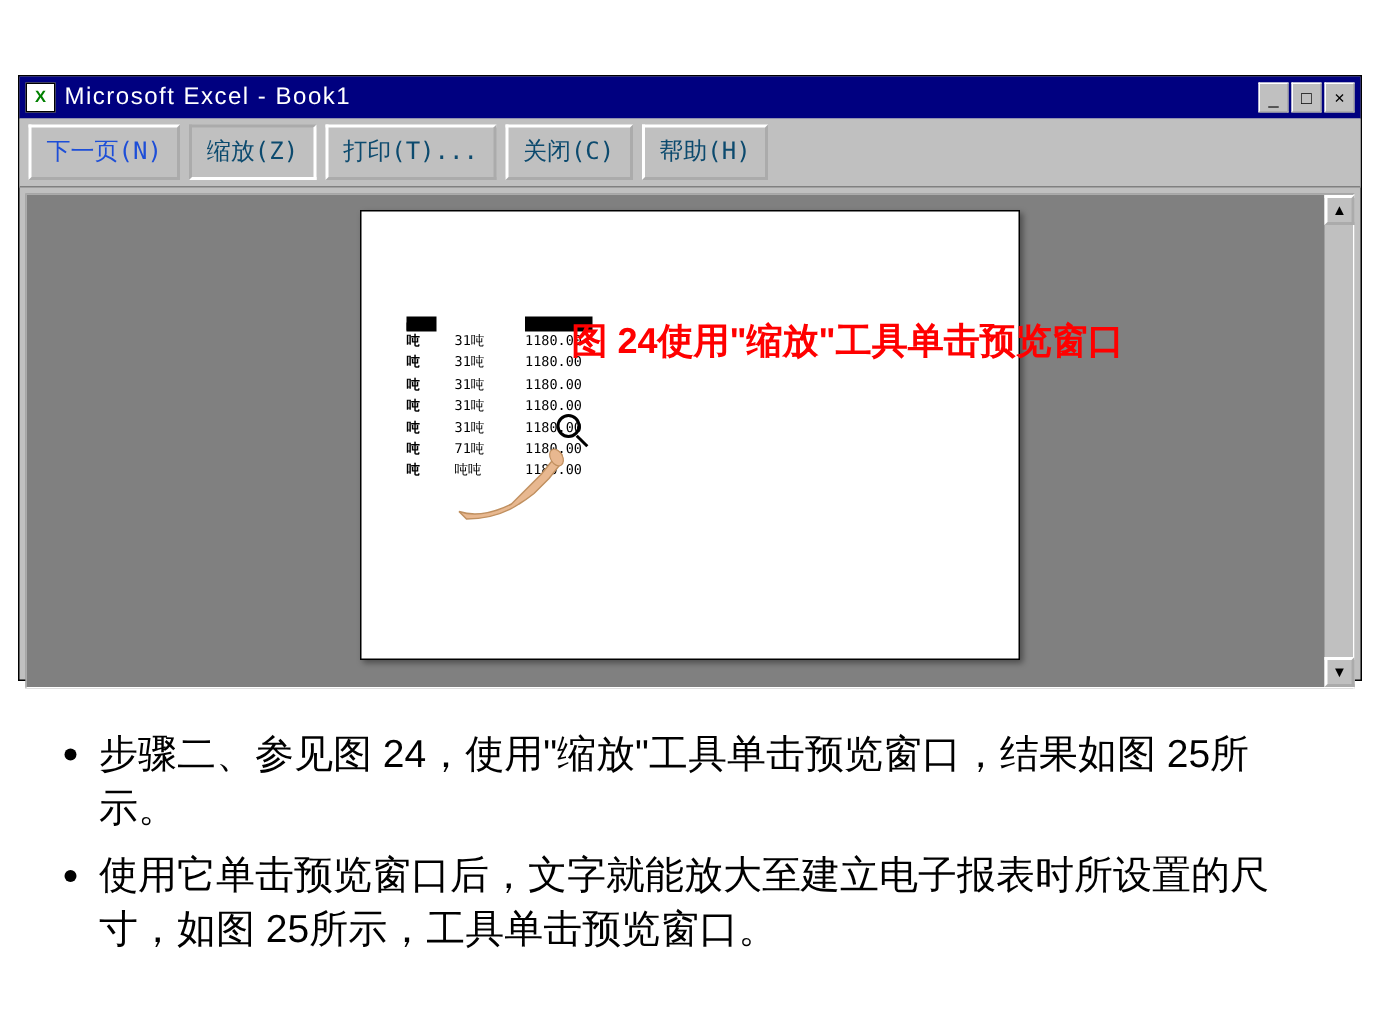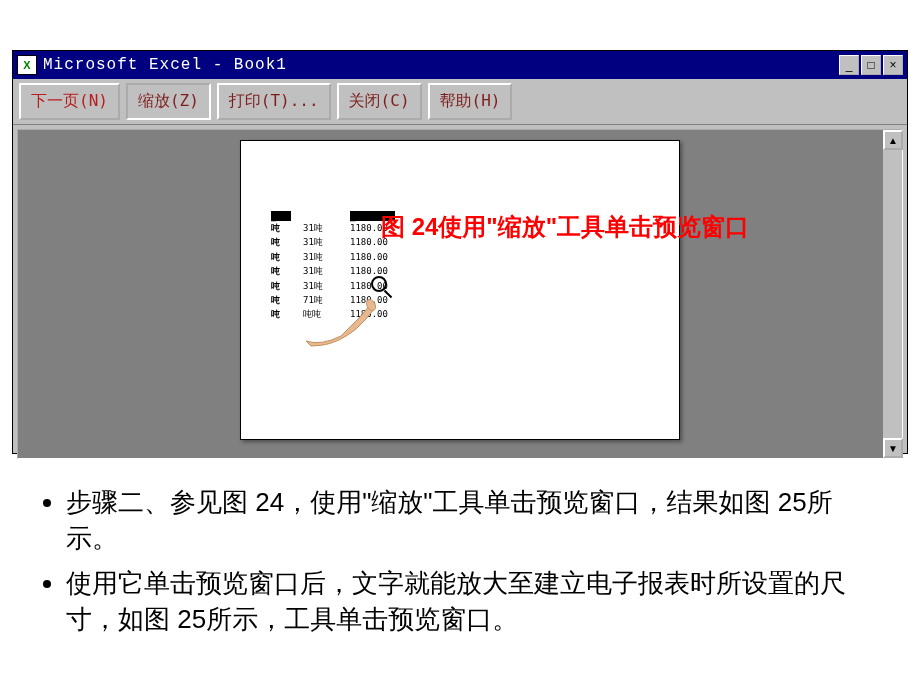--- a/index.html
+++ b/index.html
@@ -33,21 +33,21 @@
       display: flex;
       align-items: center;
       justify-content: center;
       font-size: 11px;
       color: #008000;
       font-weight: bold;
       border: 1px solid #000;
     }
     .title-text {
       flex: 1;
-      font-family: Liberation Mono, monospace;
+      font-family: Liberation Sans, sans-serif;
       letter-spacing: 1px;
     }
     .window-controls {
       display: flex;
       gap: 2px;
     }
     .window-btn {
       width: 20px;
       height: 20px;
       background: #c0c0c0;
@@ -65,25 +65,25 @@
       display: flex;
       gap: 6px;
       border-bottom: 1px solid #808080;
     }
     .toolbar-btn {
       background: #c0c0c0;
       border: 2px outset #fff;
       padding: 6px 10px;
       font-size: 16px;
       font-family: "SimSun", monospace;
-      color: #7f1d1d;
+      color: #0c4a6e;
       white-space: nowrap;
     }
     .toolbar-btn.disabled {
-      color: #b91c1c;
+      color: #1d4ed8;
     }
     .toolbar-btn.pressed {
       border: 2px inset #fff;
     }
     .preview-area {
       background: #808080;
       height: 330px;
       position: relative;
       margin: 4px;
       border: 1px inset #fff;

